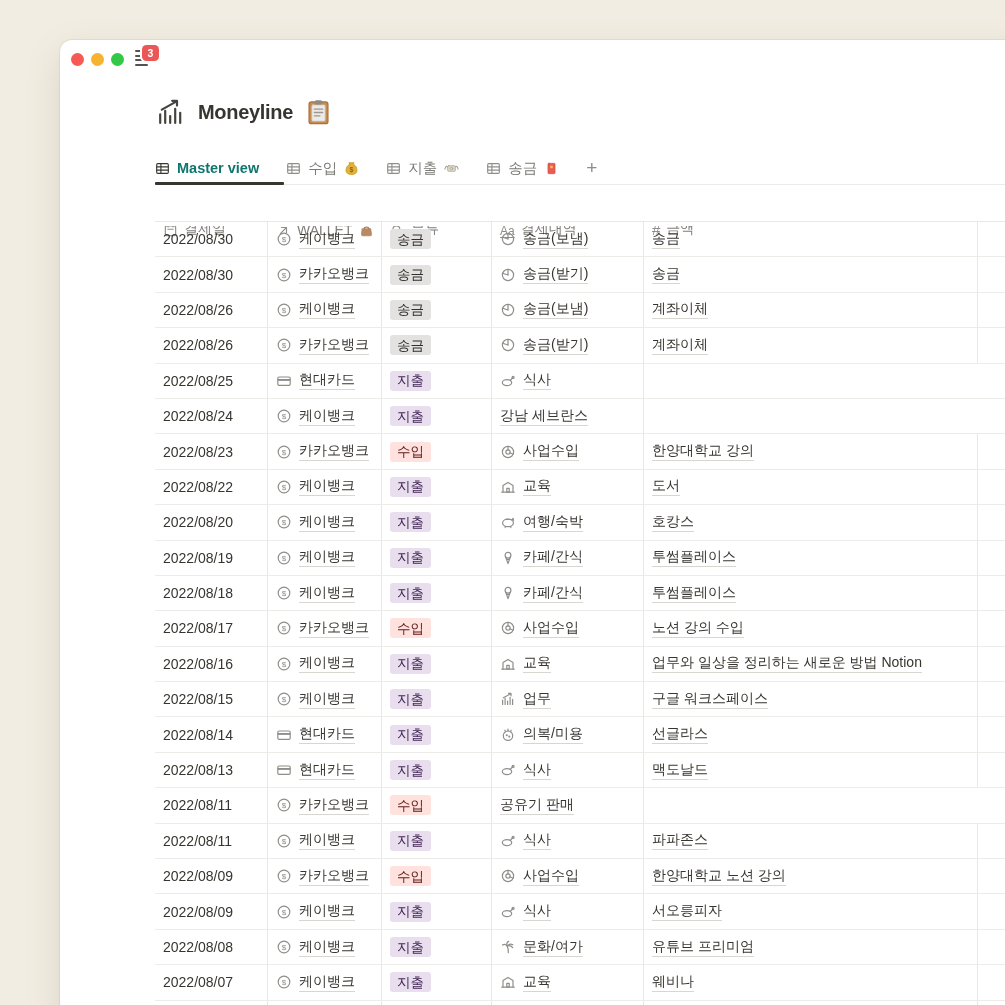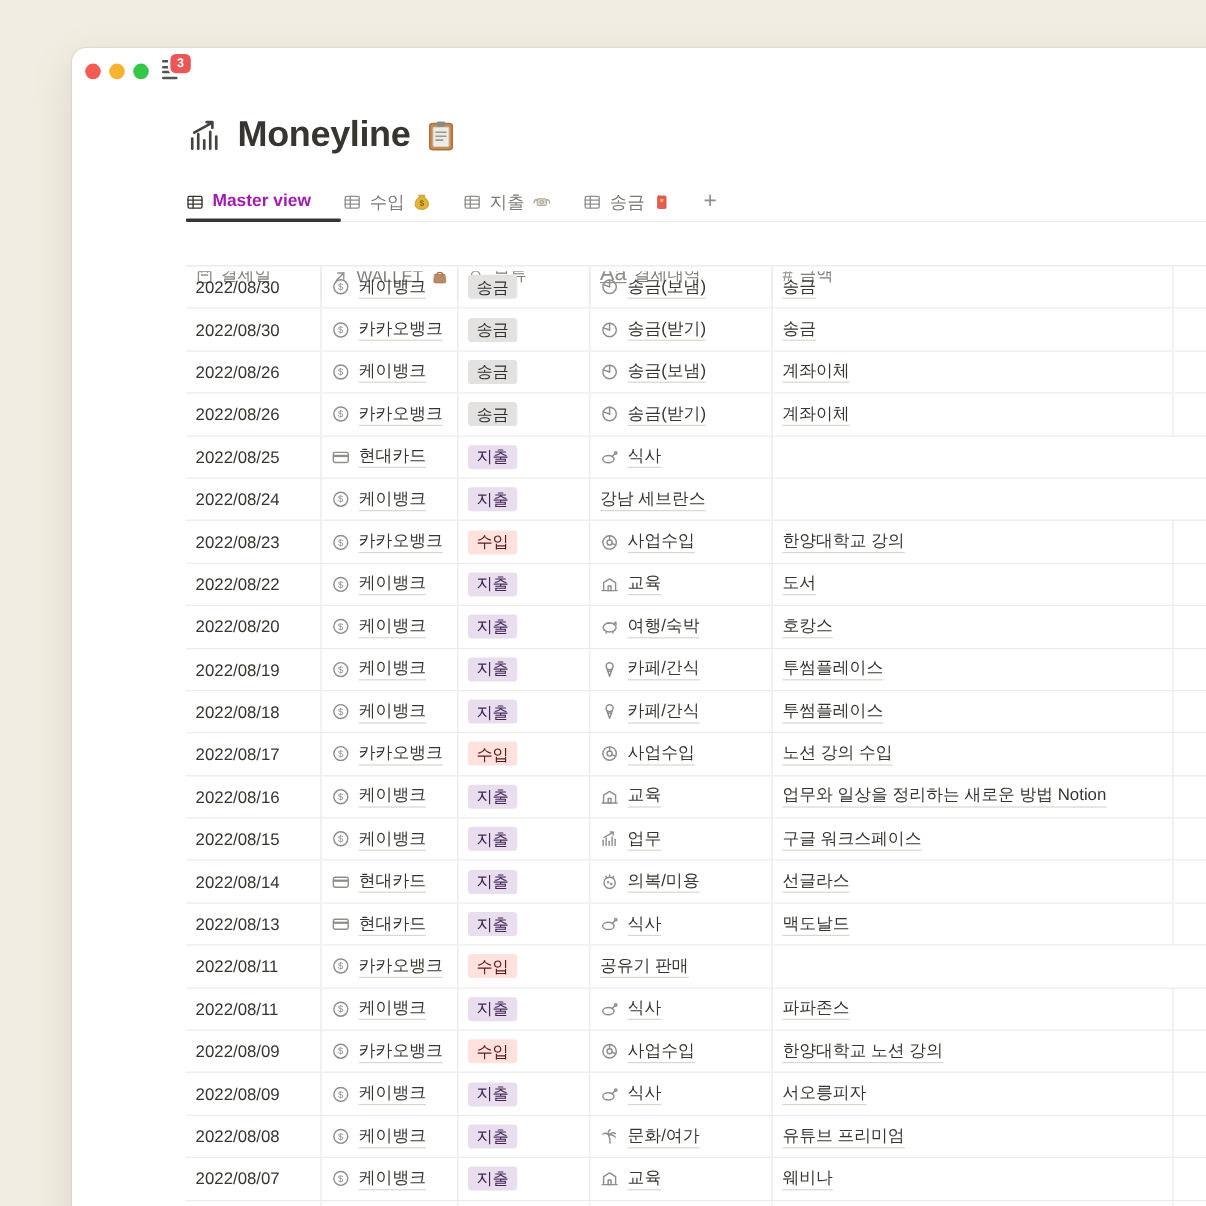--- a/index.html
+++ b/index.html
@@ -25,40 +25,40 @@
   .sidebar-toggle i:nth-child(2){width:13px;}
   .sidebar-toggle i:nth-child(4){width:13px;}
   .notif-badge{
     position:absolute;left:82px;top:5px;min-width:10px;height:16px;padding:0 3.5px;
     background:#EB5757;border-radius:4.5px;color:#fff;font-size:10.5px;font-weight:bold;
     display:flex;align-items:center;justify-content:center;box-shadow:0 0 0 2px #fff;z-index:3;
   }
   
   .page-title{
     position:absolute;left:95px;top:56px;display:flex;align-items:center;gap:11px;
-    font-size:30px;font-weight:700;color:#37352F;letter-spacing:-0.3px;
+    font-size:20px;font-weight:700;color:#37352F;letter-spacing:-0.3px;
   }
   .page-title .ic svg{display:block;}
   
   .tabs{position:absolute;left:95px;top:113px;right:0;height:30px;display:flex;align-items:center;gap:27px;}
   .tab{display:flex;align-items:center;gap:7px;font-size:14.5px;color:#7A7974;cursor:default;white-space:nowrap;}
   .tab .ic{color:#8F8E8A;display:flex;}
-  .tab.active{color:#a21caf;font-weight:700;}
+  .tab.active{color:#0f766e;font-weight:700;}
   .tab.active .ic{color:#37352F;}
   .tab.plus{font-size:19px;color:#8F8E8A;font-weight:400;}
   .tabs-divider{position:absolute;left:95px;right:0;top:144px;height:1px;background:#ECEBE8;}
   .active-underline{position:absolute;left:95px;top:142px;width:129px;height:2.6px;background:#37352F;border-radius:1px;z-index:2;}
   
   .table{position:absolute;left:95px;top:146px;right:0;}
   .grid-row{display:grid;grid-template-columns:113px 114px 110px 152px 334px 1fr;}
   .thead{height:35px;color:#7F7E79;font-size:14px;border-bottom:1px solid #E9E8E5;}
   .th{display:flex;align-items:flex-end;gap:6px;padding:12px 8px;border-right:1px solid #E9E8E5;overflow:hidden;white-space:nowrap;margin-top:40px;}
   .th:last-child{border-right:none;}
   .th .ic{display:flex;color:#8F8E8A;flex:none;}
-  .aa-ic{font-size:18px;color:#8F8E8A;text-decoration:underline;text-underline-offset:2px;}
+  .aa-ic{font-size:12px;color:#8F8E8A;text-decoration:underline;text-underline-offset:2px;}
   .hash-ic{font-size:15px;color:#8F8E8A;font-weight:400;}
   .row{height:34.4px;font-size:14px;color:#37352F;border-bottom:1px solid #EDECE9;}
   .td{display:flex;align-items:center;gap:7px;padding:0 8px;border-right:1px solid #E9E8E5;overflow:hidden;white-space:nowrap;}
   .td:last-child{border-right:none;}
   .td .ic{display:flex;color:#8F8E8A;flex:none;}
   .link{border-bottom:1px solid #D8D6D0;padding-bottom:0.5px;line-height:1.25;}
   .badge{font-size:13.5px;line-height:19px;padding:0.5px 7px;border-radius:3px;font-weight:400;}
   .ic svg{display:block;}
 </style>
 </head>

